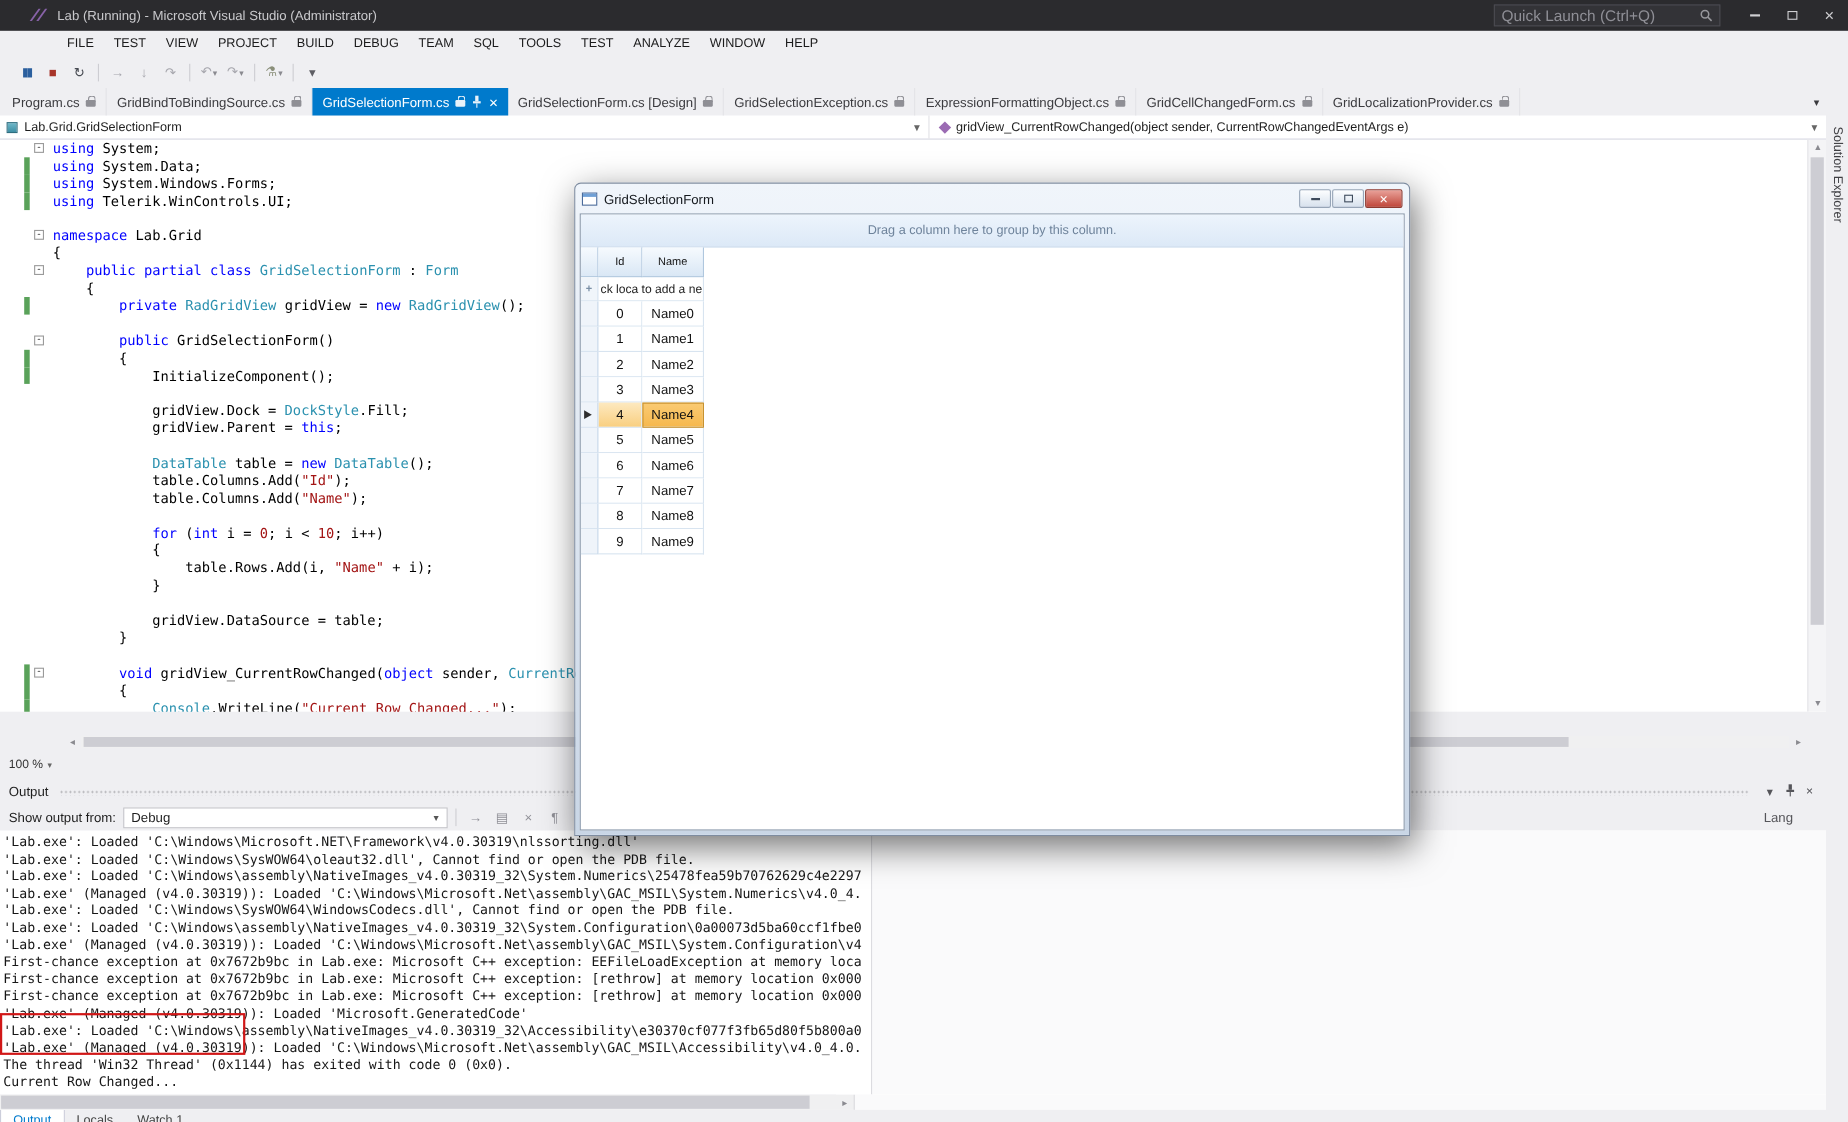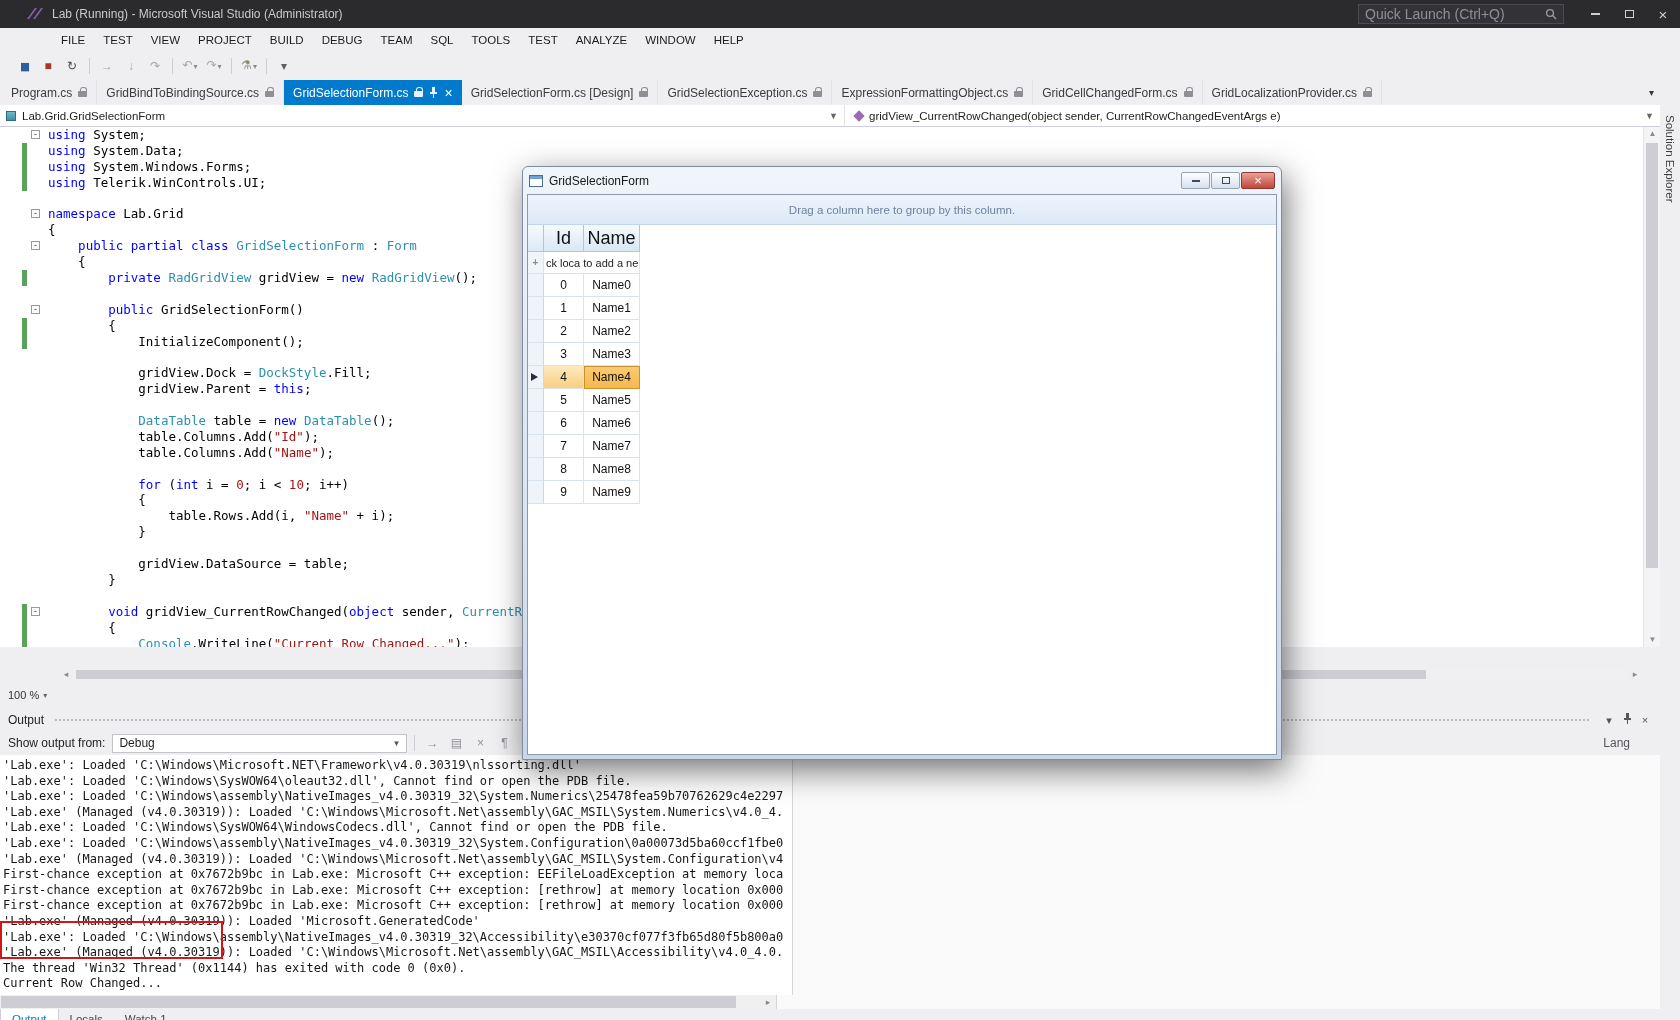--- a/index.html
+++ b/index.html
@@ -144,21 +144,21 @@
   .fbtn{width:29px;height:17px;border:1px solid #97A5B7;border-radius:2px;
         background:linear-gradient(#FDFEFF,#D7E1ED);display:flex;align-items:center;justify-content:center;color:#3E4B5C;}
   .fbtn .glyph-min{width:8px;height:2px;}
   .fbtn .glyph-max{width:8px;height:7px;border-width:1.5px;}
   .fbtn.close{width:34px;background:linear-gradient(#E9A199,#C0473B);border-color:#8F392F;color:#fff;font-size:13px;line-height:13px;}
   .form-client{position:absolute;left:4px;right:4px;top:27px;bottom:4px;background:#fff;border:1px solid #8A99AC;overflow:hidden;}
   .group-panel{height:30px;background:linear-gradient(#EDF4FC,#DCE9F7);border-bottom:1px solid #C2D5E9;
                display:flex;align-items:center;justify-content:center;font-size:11.5px;color:#6E839B;}
   .grid-header-row{display:flex;height:27px;}
   .corner-cell{width:16px;background:linear-gradient(#F6FAFE,#DCE9F6);border-right:1px solid #AFC7DE;border-bottom:1px solid #AFC7DE;}
-  .header-cell{display:flex;align-items:center;justify-content:center;font-size:18px;color:#111;
+  .header-cell{display:flex;align-items:center;justify-content:center;font-size:10px;color:#111;
                background:linear-gradient(#F6FAFE,#D9E7F5);border-right:1px solid #AFC7DE;border-bottom:1px solid #AFC7DE;}
   .header-id{width:40px;}.header-name{width:56px;}
   .add-new-row{display:flex;height:22px;font-size:11px;color:#222;}
   .add-icon-cell{width:16px;display:flex;align-items:center;justify-content:center;color:#7A8FA5;
                  background:#F0F5FA;border-right:1px solid #D8E4F0;border-bottom:1px solid #D8E4F0;font-size:10px;font-weight:bold;}
   .add-text{width:96px;display:flex;align-items:center;padding-left:2px;white-space:nowrap;overflow:hidden;
             border-right:1px solid #D8E4F0;border-bottom:1px solid #D8E4F0;}
   .grid-row{display:flex;height:23px;font-size:12px;color:#111;}
   .row-header{width:16px;background:#EFF4FA;border-right:1px solid #C9D9EA;border-bottom:1px solid #D8E4F0;position:relative;}
   .cell{display:flex;align-items:center;justify-content:center;background:#fff;

